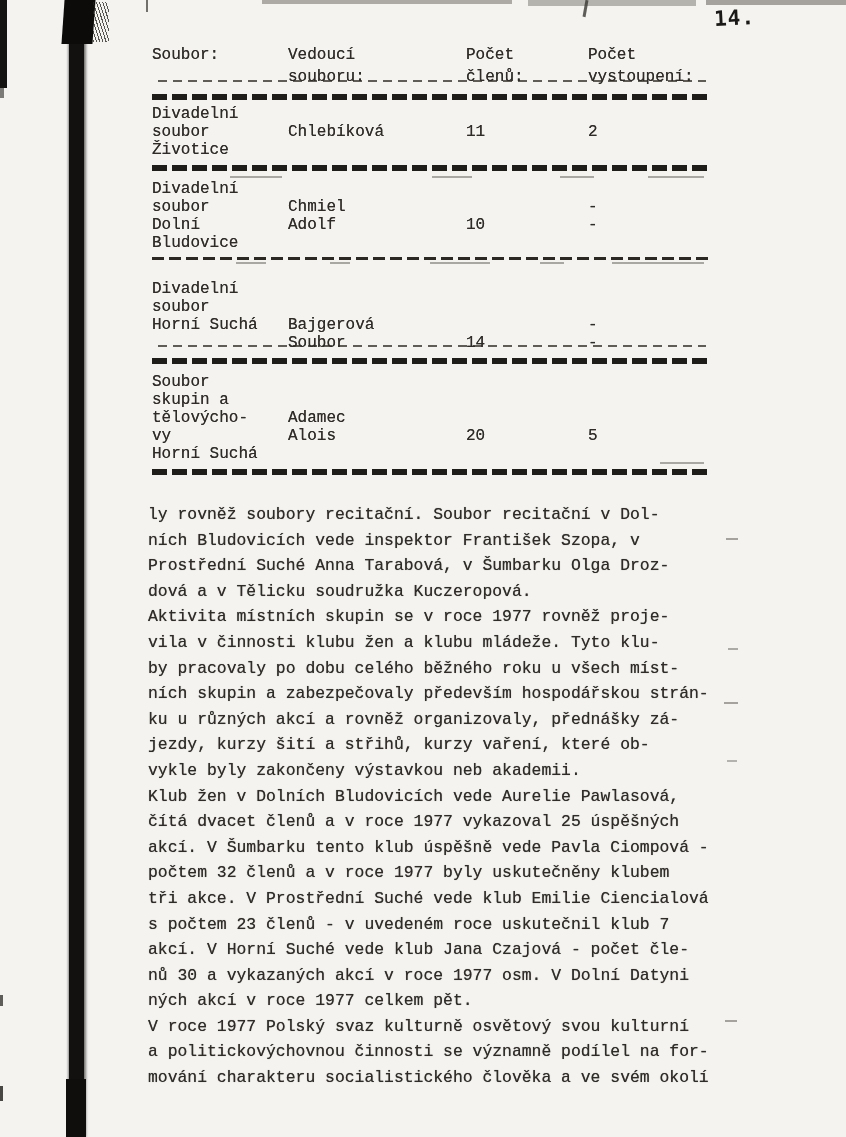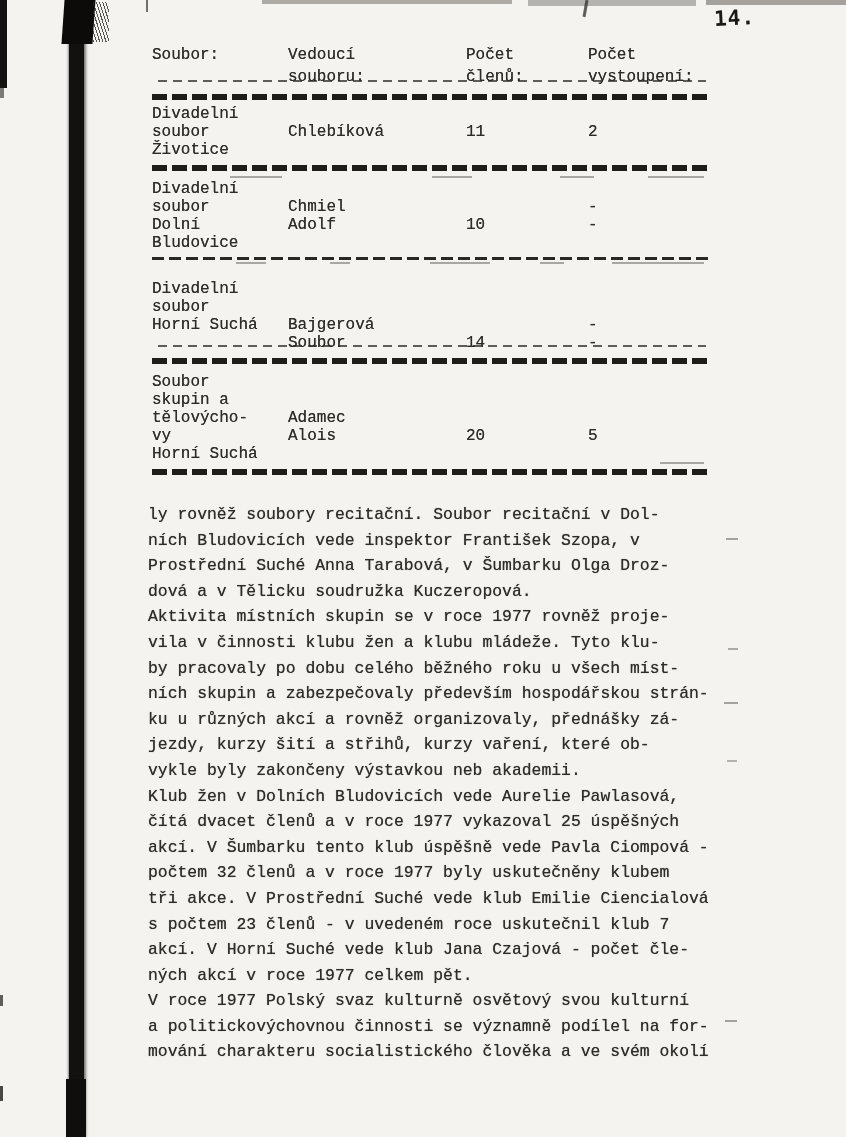--- a/index.html
+++ b/index.html
@@ -231,18 +231,19 @@
       <div class="b-line">ku u různých akcí a rovněž organizovaly, přednášky zá-</div>
       <div class="b-line">jezdy, kurzy šití a střihů, kurzy vaření, které ob-</div>
       <div class="b-line">vykle byly zakončeny výstavkou neb akademii.</div>
       <div class="b-line">Klub žen v Dolních Bludovicích vede Aurelie Pawlasová,</div>
       <div class="b-line">čítá dvacet členů a v roce 1977 vykazoval 25 úspěšných</div>
       <div class="b-line">akcí. V Šumbarku tento klub úspěšně vede Pavla Ciompová -</div>
       <div class="b-line">počtem 32 členů a v roce 1977 byly uskutečněny klubem</div>
       <div class="b-line">tři akce. V Prostřední Suché vede klub Emilie Ciencialová</div>
       <div class="b-line">s počtem 23 členů - v uvedeném roce uskutečnil klub 7</div>
       <div class="b-line">akcí. V Horní Suché vede klub Jana Czajová - počet čle-</div>
+      <div class="b-line">nů 30 a vykazaných akcí v roce 1977 osm. V Dolní Datyni</div>
       <div class="b-line">ných akcí v roce 1977 celkem pět.</div>
       <div class="b-line">V roce 1977 Polský svaz kulturně osvětový svou kulturní</div>
       <div class="b-line">a politickovýchovnou činnosti se významně podílel na for-</div>
       <div class="b-line">mování charakteru socialistického člověka a ve svém okolí</div>
     </div>
 </div>
 
 </body></html>

